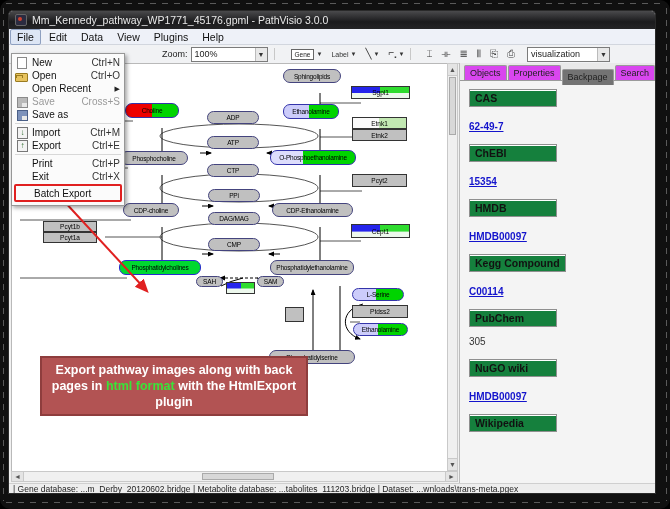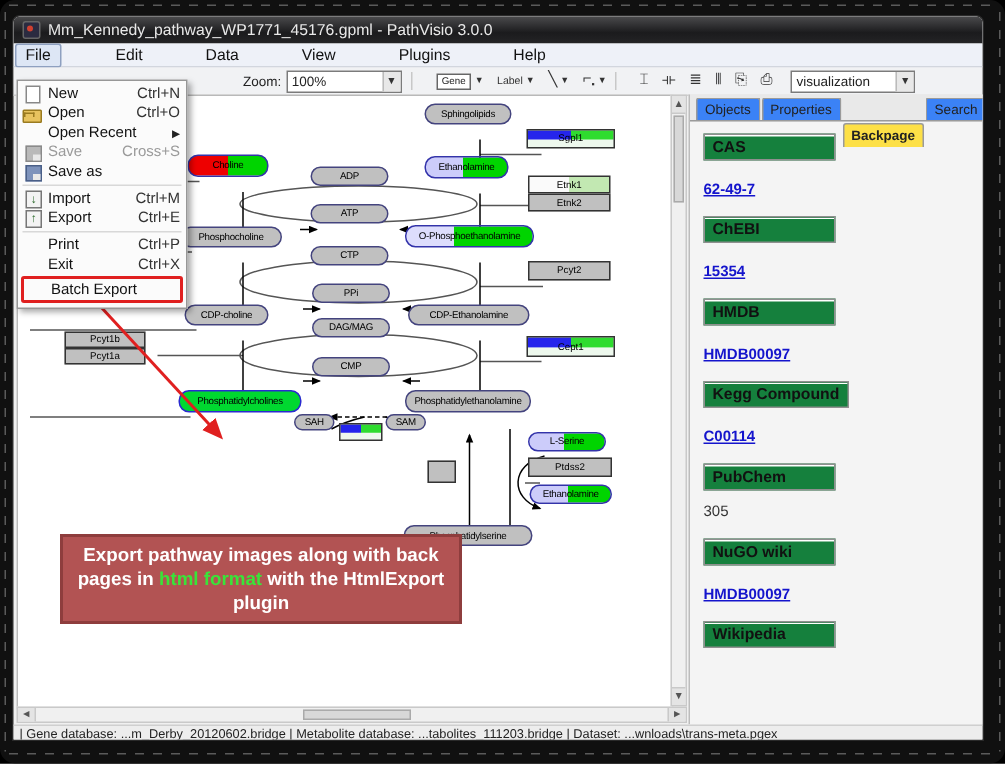--- a/index.html
+++ b/index.html
@@ -9,21 +9,21 @@
   .frame-dash-v{position:absolute;background:repeating-linear-gradient(180deg,#5a5a5a 0 6px,transparent 6px 12px);width:1px;top:8px;bottom:8px;}
   #window{position:absolute;left:8px;top:10px;width:646px;height:482px;background:#f0f0f0;
           border:1px solid #2a2a2a;border-radius:5px 5px 0 0;overflow:hidden;}
   
   #titlebar{position:absolute;left:0;top:0;right:0;height:18px;background:linear-gradient(180deg,#4a4a4c,#1b1b1d 60%,#242426);
             display:flex;align-items:center;padding-left:6px;color:#e9e9e9;font-size:10.5px;}
   #app-icon{width:10px;height:10px;border-radius:2px;background:#2b2b40;border:1px solid #666;margin-right:5px;position:relative;}
   #app-icon::after{content:"";position:absolute;left:2px;top:2px;width:4px;height:4px;border-radius:50%;background:#d0402f;}
   
   #menubar{position:absolute;left:0;top:18px;right:0;height:15px;background:#eef1f8;border-bottom:1px solid #d2d6de;
-           display:flex;align-items:center;font-size:10.5px;color:#111;gap:28px;}
+           display:flex;align-items:center;font-size:10.5px;color:#111;}
   .menu-item{padding:1px 6px;margin:0 1px;}
   .menu-item.open{border:1px solid #8ea0c0;background:#dde6f5;border-radius:2px;}
   
   #toolbar{position:absolute;left:0;top:34px;right:0;height:18px;background:#f1f2f4;border-bottom:1px solid #cfcfcf;
            display:flex;align-items:center;font-size:9.5px;color:#222;}
   .tb-label{margin-left:153px;font-size:9px;}
   .combo{height:13px;background:#fff;border:1px solid #7b7b7b;display:flex;align-items:center;
          font-size:9px;padding-left:3px;position:relative;margin-left:3px;}
   .combo .arrow{margin-left:auto;width:11px;height:100%;border-left:1px solid #bbb;display:flex;align-items:center;justify-content:center;font-size:7px;color:#333;background:#e8e8e8;}
   .tb-icon{margin-left:9px;font-size:10px;color:#333;line-height:1;}
@@ -37,22 +37,22 @@
   #vscroll{position:absolute;left:438px;top:52px;width:11px;height:408px;background:#f0f0f0;border:1px solid #c9c9c9;box-sizing:border-box;font-size:7px;color:#555;}
   #vscroll .sb-btn{height:11px;display:flex;align-items:center;justify-content:center;background:#e4e4e4;border-bottom:1px solid #c9c9c9;}
   #vscroll .sb-btn.bottom{position:absolute;bottom:0;left:0;right:0;border-top:1px solid #c9c9c9;border-bottom:none;}
   #vscroll .thumb{position:absolute;left:1px;right:1px;top:13px;height:56px;background:#d8d8d8;border:1px solid #aaa;}
   #hscroll{position:absolute;left:2px;top:460px;width:447px;height:11px;background:#f0f0f0;border:1px solid #c9c9c9;box-sizing:border-box;font-size:7px;color:#555;}
   #hscroll .sb-btn{position:absolute;top:0;bottom:0;width:11px;display:flex;align-items:center;justify-content:center;background:#e4e4e4;}
   #hscroll .thumb{position:absolute;top:1px;bottom:1px;left:190px;width:70px;background:#d8d8d8;border:1px solid #aaa;}
   
   #rightpanel{position:absolute;left:450px;top:52px;width:196px;height:420px;background:#f4f4f4;border-left:1px solid #bcbcbc;}
   #tabs{display:flex;align-items:flex-end;height:17px;border-bottom:1px solid #9a9a9a;background:#e9e9e9;padding-left:4px;}
-  .tab{font-size:9px;padding:2px 5px 2px;border:1px solid #9a9a9a;border-bottom:none;background:#3b82f6;margin-right:1px;border-radius:2px 2px 0 0;color:#222;}
-  .tab.active{background:#fde047;position:relative;top:18px;padding-bottom:3px;font-weight:bold;}
+  .tab{font-size:9px;padding:2px 5px 2px;border:1px solid #9a9a9a;border-bottom:none;background:#d946ef;margin-right:1px;border-radius:2px 2px 0 0;color:#222;}
+  .tab.active{background:#737373;position:relative;top:5px;padding-bottom:3px;font-weight:normal;}
   #bp-content{padding:8px 0 0 9px;height:385px;overflow:hidden;}
   #bp-heading{color:#1a73c4;font-weight:bold;font-size:12px;margin:12px 0 24px;}
   .bp-title{border:1px solid #8f8f8f;background:#15803d;box-shadow:inset 0 1px 0 #fff;font-weight:bold;font-size:10.5px;
             padding:2px 5px;width:fit-content;min-width:76px;margin-bottom:9px;color:#111;}
   .bp-link{font-weight:bold;font-size:10px;color:#1414cc;text-decoration:underline;display:inline-block;margin-bottom:12px;}
   .bp-value{font-size:10px;color:#333;margin-bottom:12px;}
   #status{position:absolute;left:0;right:0;top:472px;height:10px;background:#ededed;border-top:1px solid #cfcfcf;
           font-size:8.5px;color:#222;padding:0 0 2px 4px;white-space:nowrap;overflow:hidden;line-height:10px;}
   
   .pill{position:absolute;border:1px solid #44447e;border-radius:7px;background:#c0c0c0;display:flex;align-items:center;justify-content:center;

